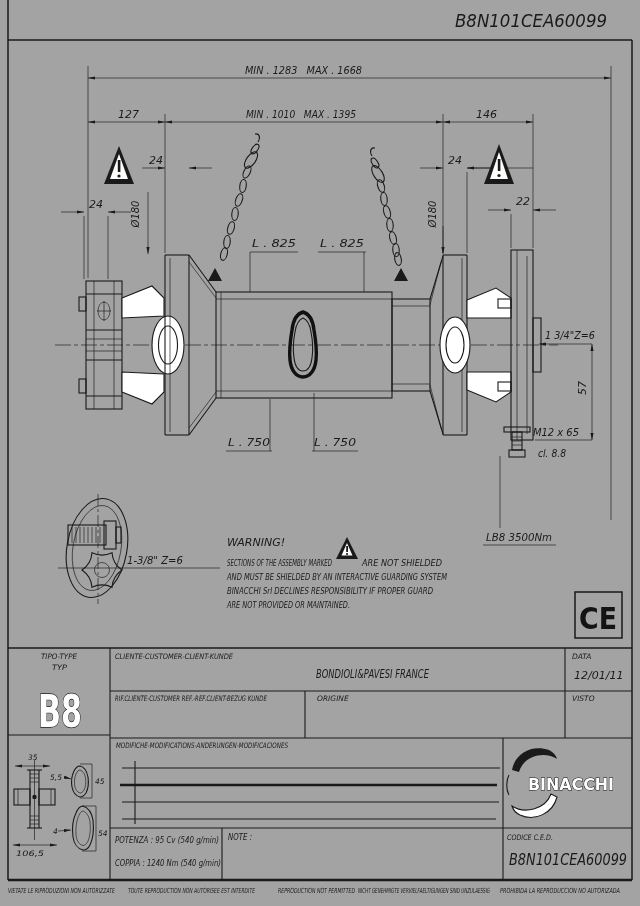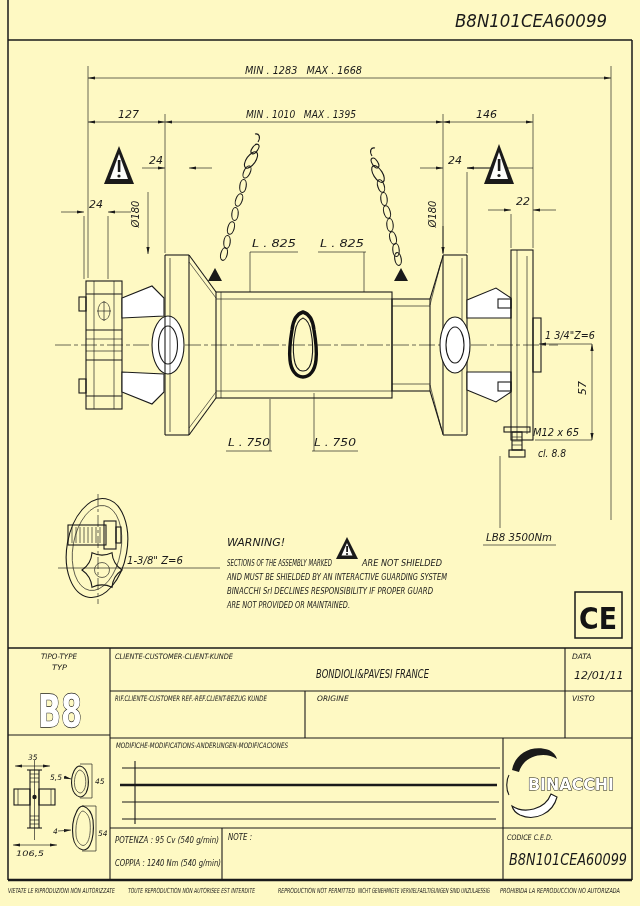--- a/index.html
+++ b/index.html
@@ -1,16 +1,16 @@
 <!DOCTYPE html>
 <html><head>
 <meta charset="utf-8">
 <style>
   html,body{margin:0;padding:0;background:#e8e8e6;}
-  .page{position:relative;width:640px;height:906px;background:#fef9c3;margin:0 auto;overflow:hidden;
+  .page{position:relative;width:640px;height:906px;background:#a3a3a3;margin:0 auto;overflow:hidden;
         font-family:"DejaVu Sans",sans-serif;}
   svg{position:absolute;left:0;top:0;}
   
   .ln{stroke:#1a1a1a;stroke-width:1.1;fill:none}
   .tn{stroke:#1a1a1a;stroke-width:0.65;fill:none}
   .tk{stroke:#1a1a1a;stroke-width:1.5;fill:none}
   .tk2{stroke:#1a1a1a;stroke-width:2.4;fill:none}
   .fw{fill:#ffffff;stroke:#1a1a1a;stroke-width:1.1}
   .fb{fill:#1a1a1a;stroke:none}
   .thick{stroke:#111;stroke-width:3.4;fill:none}

